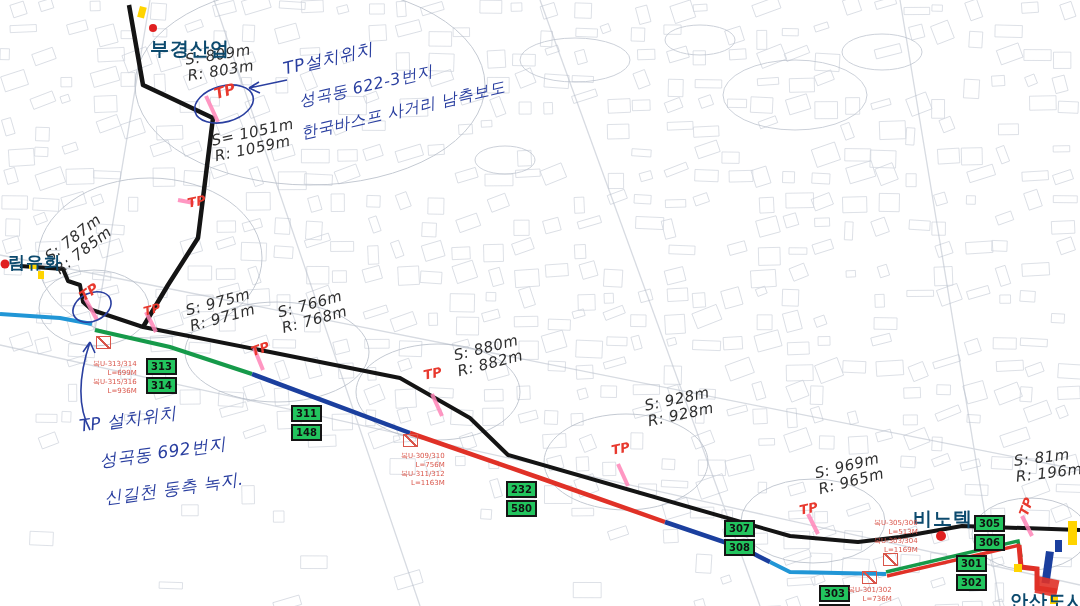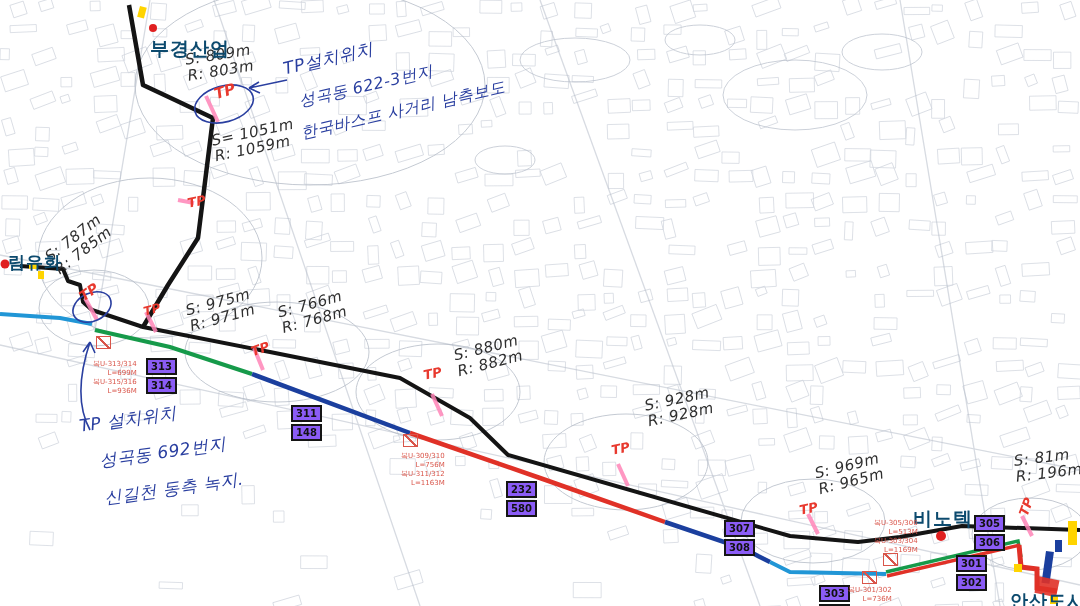--- a/index.html
+++ b/index.html
@@ -7,21 +7,21 @@
           font-family:"DejaVu Sans",sans-serif;}
   .canvas svg{position:absolute;left:0;top:0;}
   .meas{position:absolute;color:#2f2f2f;font-style:italic;font-size:15px;line-height:16px;
         white-space:nowrap;transform-origin:left top;letter-spacing:.5px;}
   .tp{position:absolute;color:#e8392e;font-style:italic;font-weight:bold;white-space:nowrap;
       transform-origin:left top;}
   .note{position:absolute;color:#2a3fa0;font-style:italic;white-space:nowrap;
         transform-origin:left top;letter-spacing:.5px;}
   .site{position:absolute;color:#0c4a6e;font-weight:bold;white-space:nowrap;letter-spacing:1px;}
   .marker{position:absolute;}
-  .marker .cell{width:27px;height:13px;border:2px solid #151515;background:#8b5cf6;color:#111;
+  .marker .cell{width:27px;height:13px;border:2px solid #151515;background:#22c55e;color:#111;
         font-size:10px;font-weight:bold;text-align:center;line-height:13px;margin-bottom:2px;}
   .cable{position:absolute;color:#d9554a;font-size:7px;line-height:9px;white-space:nowrap;text-align:right;}
   .hatch{position:absolute;width:13px;height:11px;border:1px solid #d9554a;background:
      linear-gradient(45deg,transparent 44%,#d9554a 44%,#d9554a 58%,transparent 58%);}
 </style>
 </head>
 <body>
 
 <div class="canvas">
 

